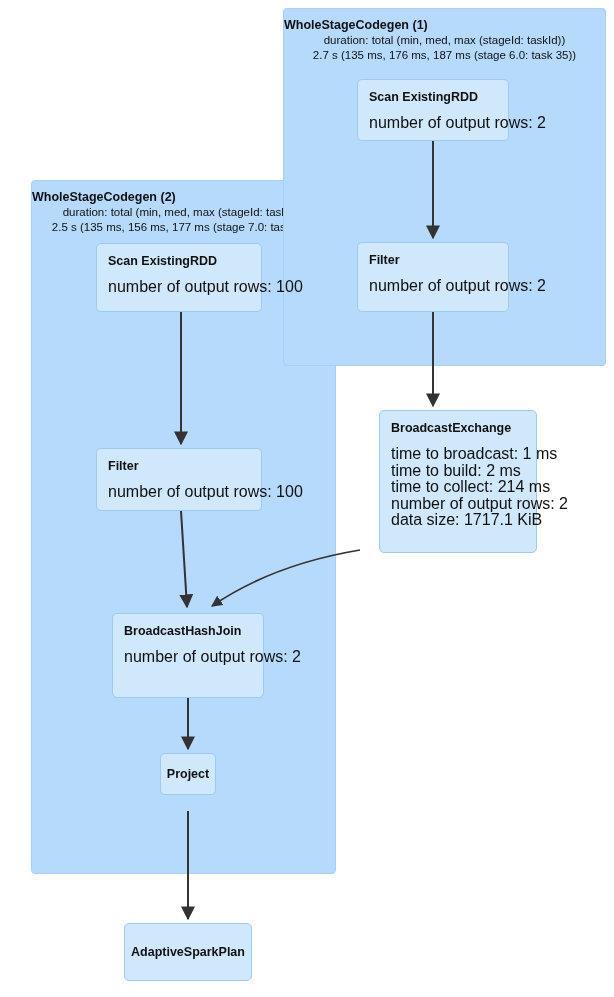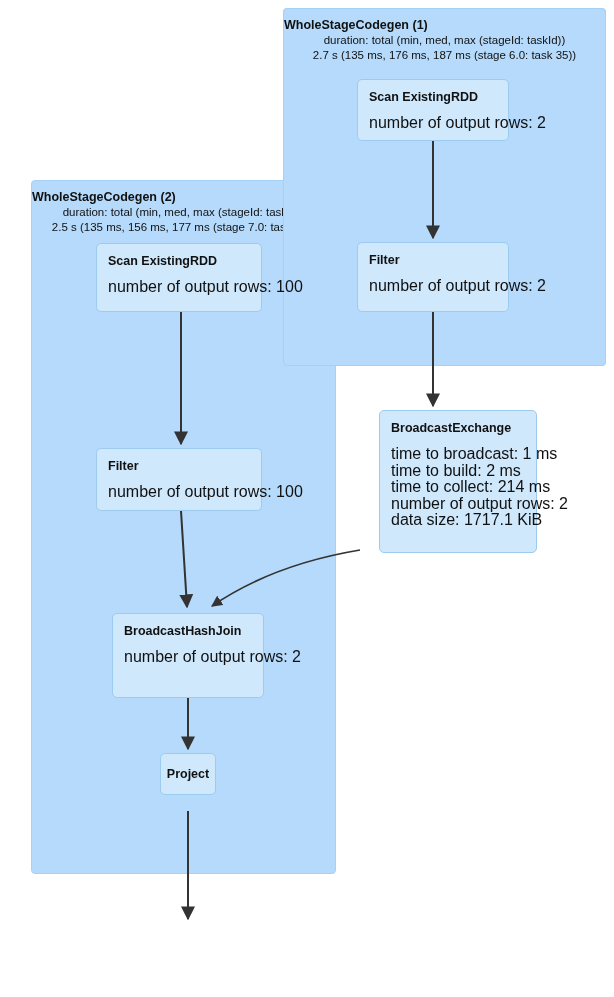--- a/index.html
+++ b/index.html
@@ -175,14 +175,17 @@
     <div class="node-title">BroadcastHashJoin</div>
     <div class="node-metrics">
       <div>number of output rows: 2</div>
     </div>
   </div>
 
   <div class="node centered" style="left:160px; top:753px; width:56px; height:42px;">
     <div class="node-title">Project</div>
   </div>
 
+  <div class="node centered" style="left:124px; top:923px; width:128px; height:58px;">
+    <div class="node-title">AdaptiveSparkPlan</div>
+  </div>
 
 </div>
 
 </body></html>

